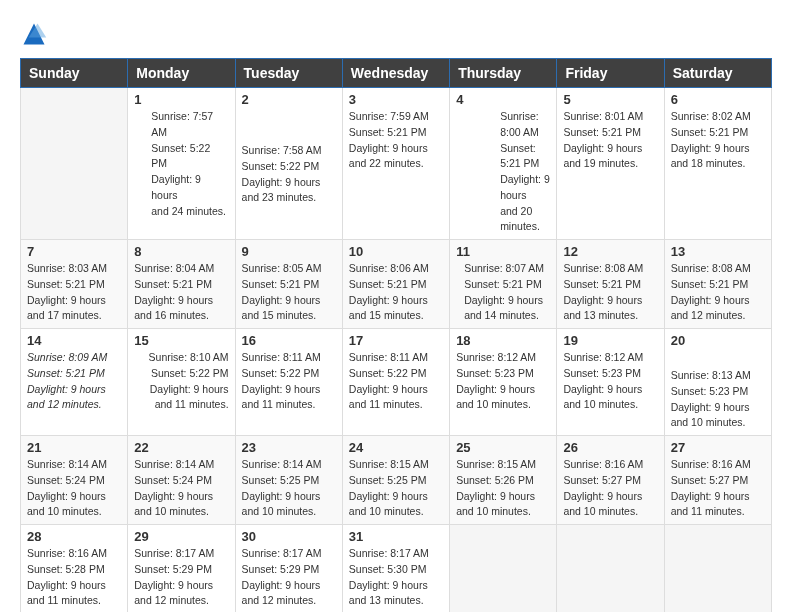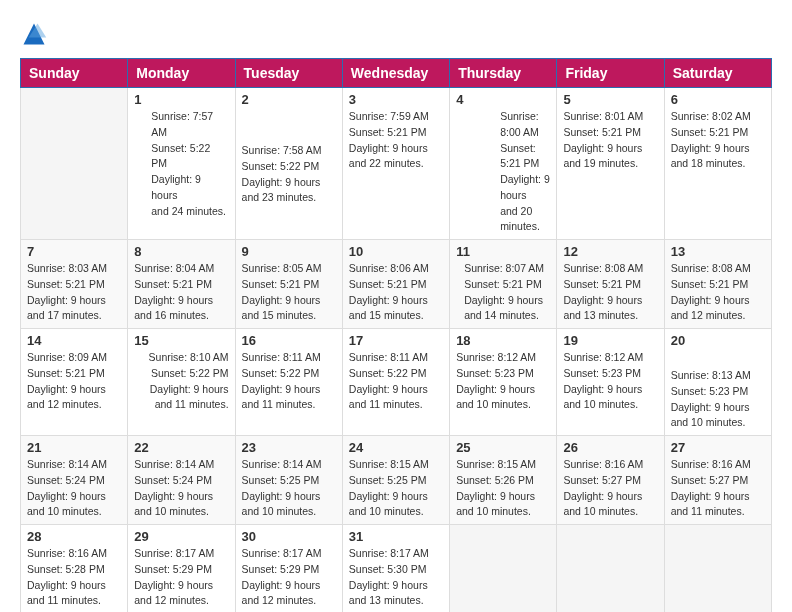--- a/index.html
+++ b/index.html
@@ -46,21 +46,21 @@
     .location-title {
       font-size: 16px;
       color: #555;
     }
     .calendar {
       width: 100%;
       border-collapse: collapse;
       border: 1px solid #ccc;
     }
     .calendar th {
-      background-color: #be185d;
+      background-color: #404040;
       color: #fff;
       text-align: left;
       padding: 6px 8px;
       font-size: 14px;
       border: 1px solid #2b6cb0;
     }
     .calendar td {
       vertical-align: top;
       padding: 4px 6px;
       border: 1px solid #ddd;
@@ -216,21 +216,21 @@
             <span class="day-number">13</span>
             <div class="day-info" style="white-space: pre-line;">Sunrise: 8:08 AM
 Sunset: 5:21 PM
 Daylight: 9 hours
 and 12 minutes.</div>
           </td>
         </tr>
         <tr>
           <td>
             <span class="day-number">14</span>
-            <div class="day-info" style="white-space: pre-line;">Sunrise: 8:09 AM
+            <div class="day-info" style="white-space: pre-line; font-style: italic;">Sunrise: 8:09 AM
 Sunset: 5:21 PM
 Daylight: 9 hours
 and 12 minutes.</div>
           </td>
           <td>
             <span class="day-number">15</span>
             <div class="day-info" style="white-space: pre-line; text-align: right;">Sunrise: 8:10 AM
 Sunset: 5:22 PM
 Daylight: 9 hours
 and 11 minutes.</div>

